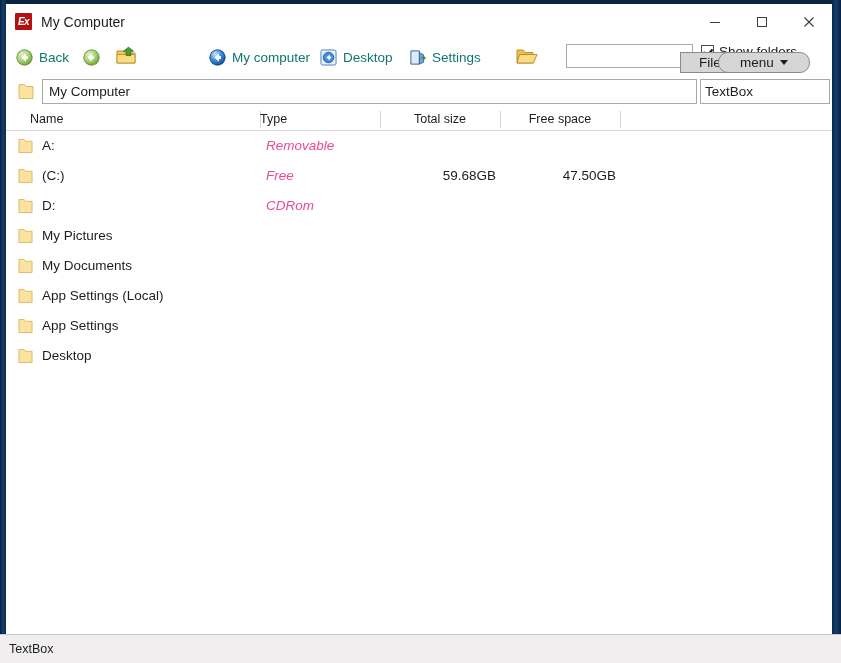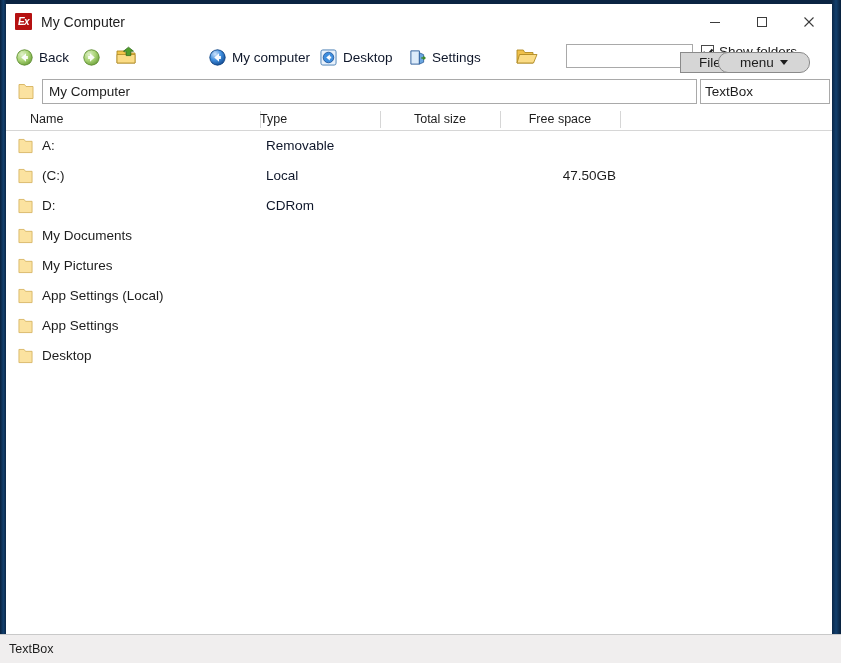--- a/index.html
+++ b/index.html
@@ -82,21 +82,21 @@
     width: 826px; height: 37px;
     background: #ffffff;
   }
   .tb-item {
     position: absolute;
     display: flex;
     align-items: center;
     height: 24px;
     white-space: nowrap;
   }
-  .tb-label { margin-left: 6px; font-size: 13.5px; color: #0f172a; }
+  .tb-label { margin-left: 6px; font-size: 13.5px; color: #0f766e; }
 
   .circ-icon { width:17px; height:17px; border-radius:50%; display:block; }
 
   
   #address-row {
     position: absolute;
     left: 6px; top: 76px;
     width: 826px; height: 33px;
     background: #ffffff;
   }
@@ -236,21 +236,21 @@
   }
   .cell {
     position: absolute;
     top: 0;
     height: 30px;
     line-height: 30px;
     font-size: 13.5px;
     white-space: nowrap;
   }
   .cell-name { color: #1d1d1d; }
-  .cell-type { color: #0f172a; }
+  .cell-type { color: #ec4899; font-style: italic; }
   .cell-num  { color: #1d1d1d; text-align: right; }
 
   .row-folder-icon { position: absolute; left: 12px; top: 7px; }
 
   
   #status-bar {
     position: absolute;
     left: 0; bottom: 0;
     width: 841px; height: 29px;
     background: #f0eeee;
@@ -417,46 +417,47 @@
           <div class="cell cell-name" style="left:36px;">A:</div>
           <div class="cell cell-type" style="left:260px;">Removable</div>
           <div class="cell cell-num" style="left:374px; width:116px;"></div>
           <div class="cell cell-num" style="left:494px; width:116px;"></div>
         </div>
         <div class="list-row">
           <svg class="row-folder-icon" width="15" height="16" viewBox="0 0 16 17" aria-hidden="true">
             <path d="M1 1.5 L6.5 1.5 L8 3.5 L15 3.5 L15 15.5 L1 15.5 Z" fill="#fbe2a0" stroke="#d6b25e" stroke-width="0.9"></path>
           </svg>
           <div class="cell cell-name" style="left:36px;"> (C:)</div>
-          <div class="cell cell-type" style="left:260px;">Local</div>
+          <div class="cell cell-type" style="left:260px;">Free</div>
+          <div class="cell cell-num" style="left:374px; width:116px;">59.68GB</div>
           <div class="cell cell-num" style="left:494px; width:116px;">47.50GB</div>
         </div>
         <div class="list-row">
           <svg class="row-folder-icon" width="15" height="16" viewBox="0 0 16 17" aria-hidden="true">
             <path d="M1 1.5 L6.5 1.5 L8 3.5 L15 3.5 L15 15.5 L1 15.5 Z" fill="#fbe2a0" stroke="#d6b25e" stroke-width="0.9"></path>
           </svg>
           <div class="cell cell-name" style="left:36px;">D:</div>
           <div class="cell cell-type" style="left:260px;">CDRom</div>
           <div class="cell cell-num" style="left:374px; width:116px;"></div>
           <div class="cell cell-num" style="left:494px; width:116px;"></div>
         </div>
         <div class="list-row">
           <svg class="row-folder-icon" width="15" height="16" viewBox="0 0 16 17" aria-hidden="true">
             <path d="M1 1.5 L6.5 1.5 L8 3.5 L15 3.5 L15 15.5 L1 15.5 Z" fill="#fbe2a0" stroke="#d6b25e" stroke-width="0.9"></path>
           </svg>
+          <div class="cell cell-name" style="left:36px;">My Pictures</div>
+          <div class="cell cell-type" style="left:260px;"></div>
+          <div class="cell cell-num" style="left:374px; width:116px;"></div>
+          <div class="cell cell-num" style="left:494px; width:116px;"></div>
+        </div>
+        <div class="list-row">
+          <svg class="row-folder-icon" width="15" height="16" viewBox="0 0 16 17" aria-hidden="true">
+            <path d="M1 1.5 L6.5 1.5 L8 3.5 L15 3.5 L15 15.5 L1 15.5 Z" fill="#fbe2a0" stroke="#d6b25e" stroke-width="0.9"></path>
+          </svg>
           <div class="cell cell-name" style="left:36px;">My Documents</div>
-          <div class="cell cell-type" style="left:260px;"></div>
-          <div class="cell cell-num" style="left:374px; width:116px;"></div>
-          <div class="cell cell-num" style="left:494px; width:116px;"></div>
-        </div>
-        <div class="list-row">
-          <svg class="row-folder-icon" width="15" height="16" viewBox="0 0 16 17" aria-hidden="true">
-            <path d="M1 1.5 L6.5 1.5 L8 3.5 L15 3.5 L15 15.5 L1 15.5 Z" fill="#fbe2a0" stroke="#d6b25e" stroke-width="0.9"></path>
-          </svg>
-          <div class="cell cell-name" style="left:36px;">My Pictures</div>
           <div class="cell cell-type" style="left:260px;"></div>
           <div class="cell cell-num" style="left:374px; width:116px;"></div>
           <div class="cell cell-num" style="left:494px; width:116px;"></div>
         </div>
         <div class="list-row">
           <svg class="row-folder-icon" width="15" height="16" viewBox="0 0 16 17" aria-hidden="true">
             <path d="M1 1.5 L6.5 1.5 L8 3.5 L15 3.5 L15 15.5 L1 15.5 Z" fill="#fbe2a0" stroke="#d6b25e" stroke-width="0.9"></path>
           </svg>
           <div class="cell cell-name" style="left:36px;">App Settings (Local)</div>
           <div class="cell cell-type" style="left:260px;"></div>

